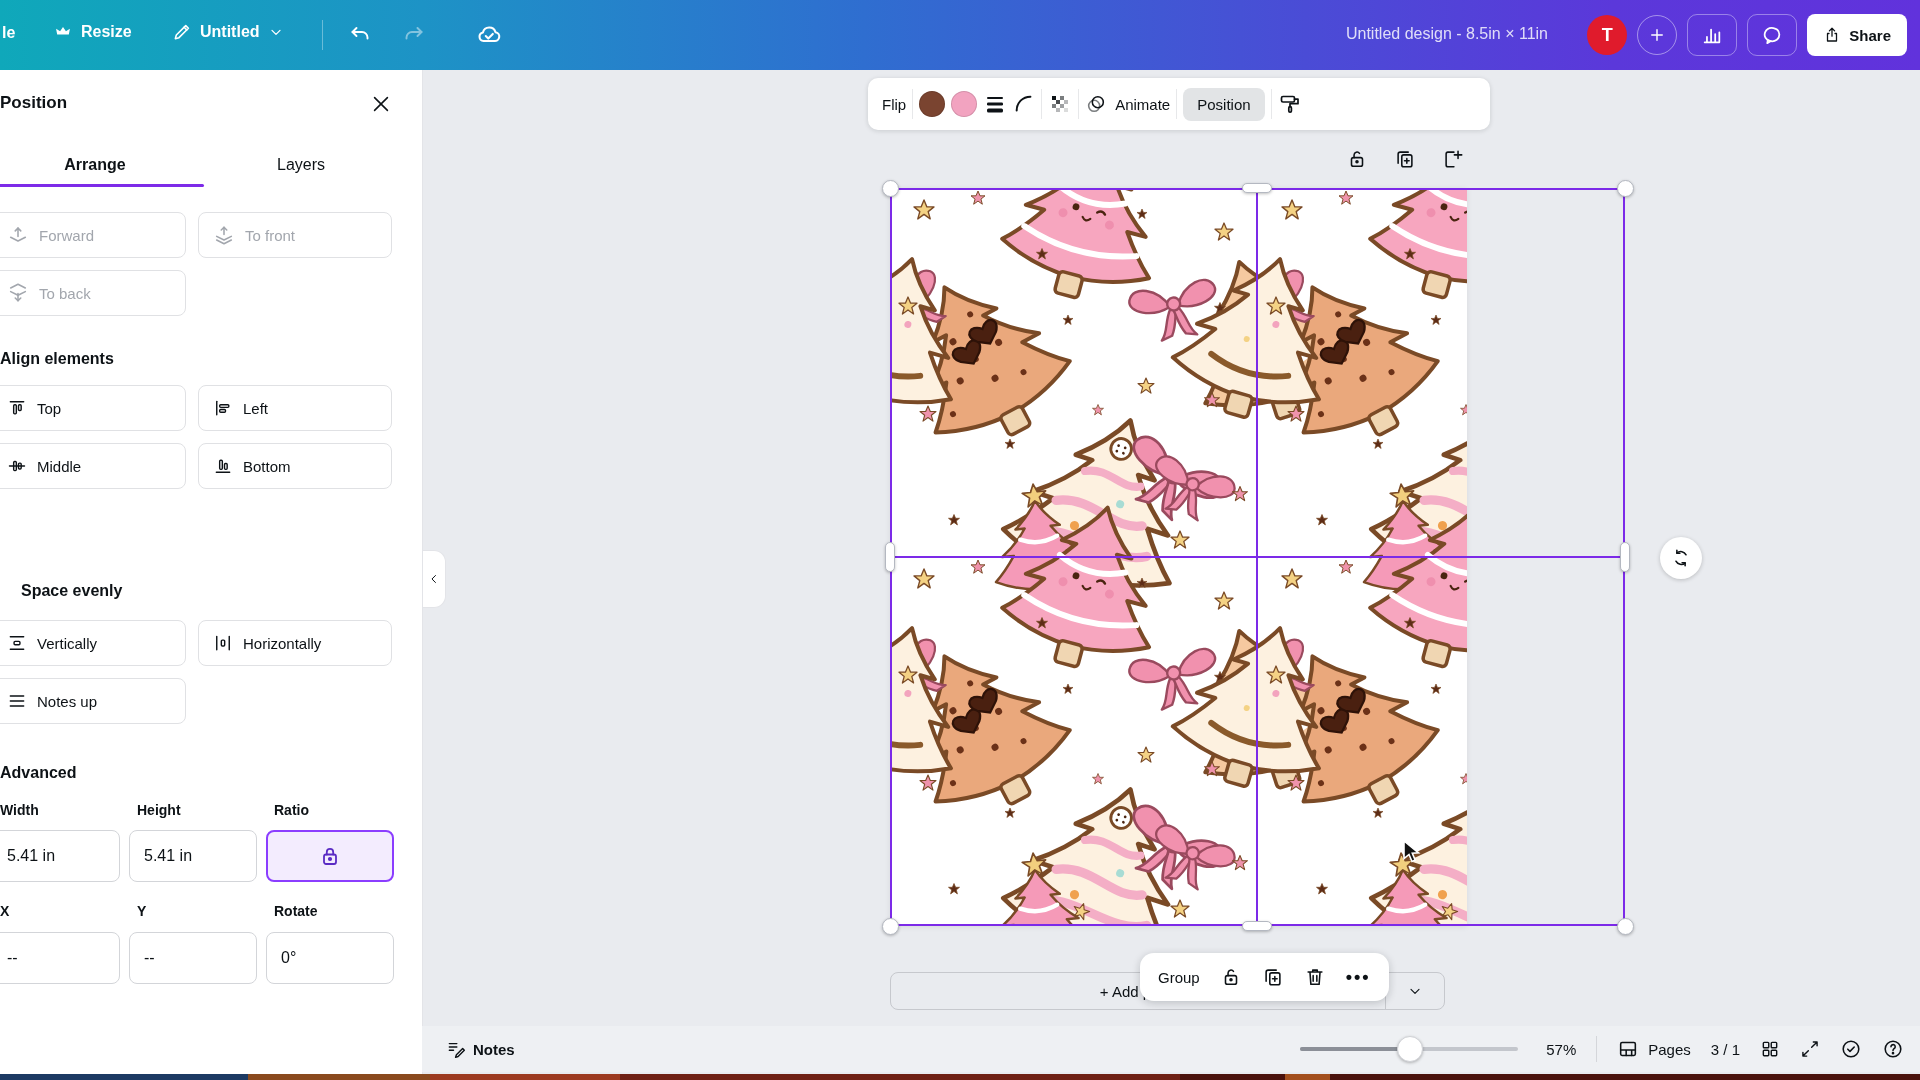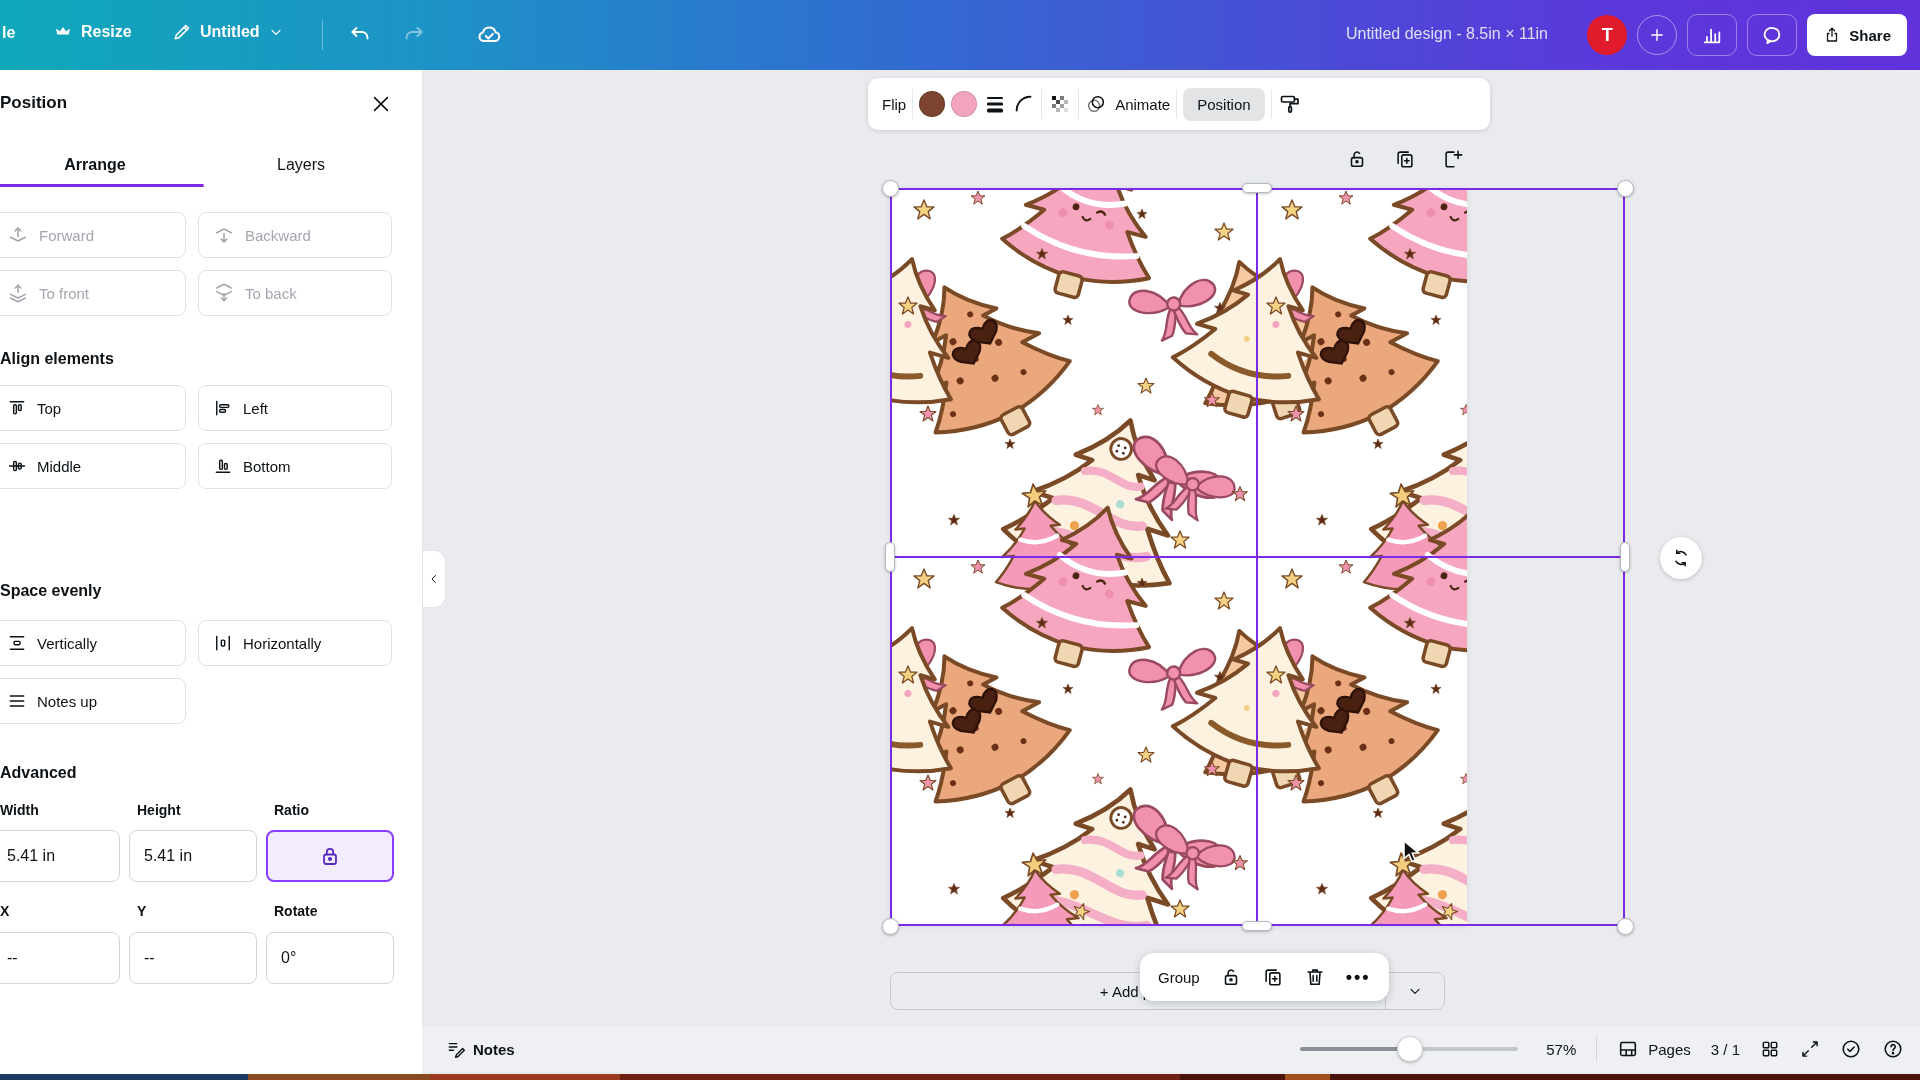--- a/index.html
+++ b/index.html
@@ -48,21 +48,21 @@
   .tab.active{font-weight:700;}
   .tab-underline{position:absolute;left:0;top:114px;width:212px;height:3px;background:#7d2ae8;border-radius:2px;}
   .btn-grid{position:absolute;left:0;display:grid;grid-template-columns:194px 194px;gap:12px;}
   .grid-order{top:142px;}
   .pbtn{height:46px;border:1px solid #e0e1e4;border-radius:8px;display:flex;align-items:center;gap:10px;
     padding:0 0 0 14px;box-sizing:border-box;font-size:15px;background:#fff;cursor:pointer;}
   .pbtn.disabled{color:#a2a6ad;cursor:default;}
   .sec-head{position:absolute;left:8px;font-size:16px;font-weight:700;}
   .head-align{top:280px;}
   .grid-align{top:315px;}
-  .head-space{top:512px;}
+  .head-space{top:512px;padding-left:21px;}
   .grid-space{top:550px;}
   .head-adv{top:694px;}
   .lbl-grid{position:absolute;left:8px;display:grid;grid-template-columns:128px 128px 128px;gap:9px;font-size:14px;font-weight:700;}
   .lbl-row1{top:732px;}
   .lbl-row2{top:833px;}
   .field-grid{position:absolute;left:0;display:grid;grid-template-columns:128px 128px 128px;gap:9px;}
   .field-row1{top:760px;}
   .field-row2{top:862px;}
   .fbox{height:52px;border:1px solid #d3d5d9;border-radius:8px;display:flex;align-items:center;
     padding-left:14px;box-sizing:border-box;font-size:16px;background:#fff;cursor:text;}
@@ -232,30 +232,20 @@
     <div class="btn-grid grid-order">
       <div class="pbtn disabled">
         <span>
             <svg width="22" height="22" viewBox="0 0 24 24" class="ic-g">
               <path d="M4 14.5l8 4 8-4"></path>
               <path d="M12 4.5v9"></path>
               <path d="M9 7.5l3-3 3 3"></path>
             </svg>
           </span>
         <span>Forward</span>
-      </div>
-      <div class="pbtn disabled">
-        <span>
-            <svg width="22" height="22" viewBox="0 0 24 24" class="ic-g">
-              <path d="M4 9.5l8-4 8 4"></path>
-              <path d="M12 10.5v9"></path>
-              <path d="M9 16.5l3 3 3-3"></path>
-            </svg>
-          </span>
-        <span>Backward</span>
       </div>
       <div class="pbtn disabled">
         <span>
             <svg width="22" height="22" viewBox="0 0 24 24" class="ic-g">
               <path d="M4 17.5l8 4 8-4"></path>
               <path d="M4 13.5l8 4 8-4"></path>
               <path d="M12 3.5v8"></path>
               <path d="M9 6.5l3-3 3 3"></path>
             </svg>
           </span>

